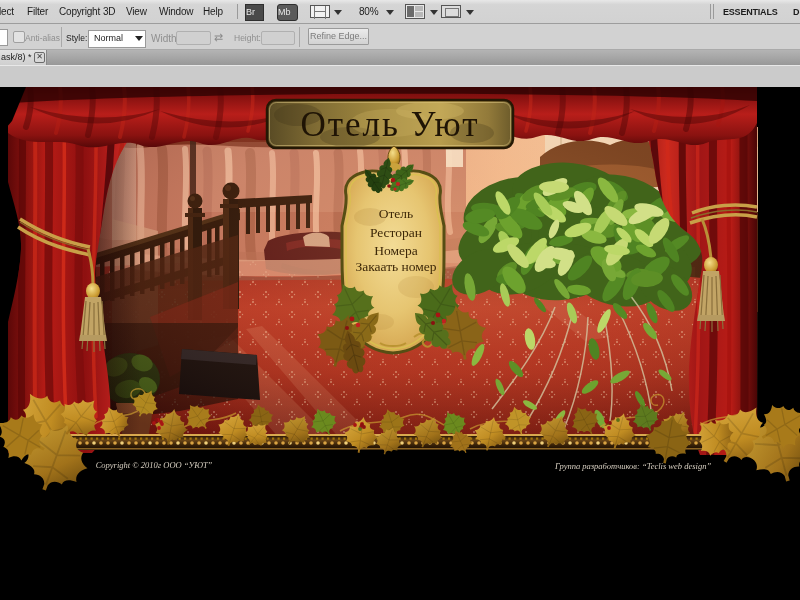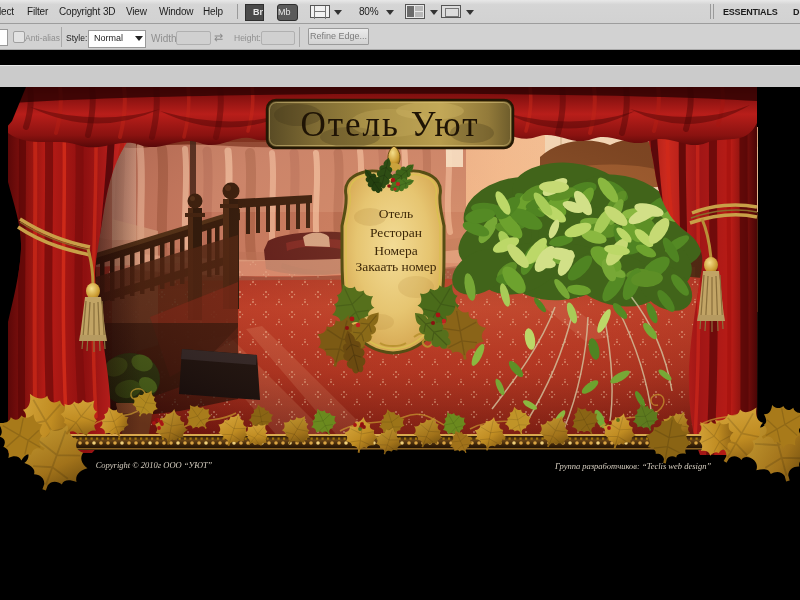--- a/index.html
+++ b/index.html
@@ -24,21 +24,21 @@
   <div id="menubar">
     <span class="mi" style="left:-1px">lect</span>
     <span class="mi" style="left:27px">Filter</span>
     <span class="mi" style="left:59px">Copyright</span>
     <span class="mi" style="left:103px">3D</span>
     <span class="mi" style="left:126px">View</span>
     <span class="mi" style="left:159px">Window</span>
     <span class="mi" style="left:203px">Help</span>
     <div class="abs" style="left:237px;top:4px;width:1px;height:15px;background:#9a9a9a"></div>
 
-    <div class="abs" style="left:245px;top:4px;width:17px;height:15px;background:#4a4a4a;border:1px solid #2e2e2e;border-radius:0;color:#e8e8e8;font-size:9px;font-weight:bold;text-align:right;line-height:15px">Br</div>
+    <div class="abs" style="left:245px;top:4px;width:17px;height:15px;background:#4a4a4a;border:1px solid #2e2e2e;border-radius:0;color:#e8e8e8;font-size:9px;font-weight:normal;text-align:left;line-height:15px">Br</div>
     <div class="abs" style="left:277px;top:4px;width:19px;height:15px;background:#5a5a5a;border:1px solid #2e2e2e;border-radius:3px;color:#e8e8e8;font-size:9px;font-weight:normal;text-align:left;line-height:15px">Mb</div>
 
     <div class="abs" style="left:310px;top:5px;width:20px;height:13px;background:#f2f2f2;border:1px solid #555;box-sizing:border-box">
       <div class="abs" style="left:3px;top:0;width:1px;height:13px;background:#777"></div>
       <div class="abs" style="left:14px;top:0;width:1px;height:13px;background:#777"></div>
       <div class="abs" style="left:4px;top:5px;width:10px;height:1px;background:#777"></div>
     </div>
     <div class="abs" style="left:334px;top:10px;width:0;height:0;border-left:4px solid transparent;border-right:4px solid transparent;border-top:5px solid #333"></div>
     <span class="mi" style="left:359px">80%</span>
     <div class="abs" style="left:386px;top:10px;width:0;height:0;border-left:4px solid transparent;border-right:4px solid transparent;border-top:5px solid #333"></div>
@@ -72,20 +72,26 @@
     </div>
     <span class="ot" style="left:151px;font-size:10px">Width:</span>
     <div class="fld" style="left:176px;width:33px"></div>
     <span class="abs" style="left:214px;top:7px;color:#8a8a8a;font-size:11px">⇄</span>
     <span class="ot" style="left:234px;font-size:8.5px">Height:</span>
     <div class="fld" style="left:261px;width:32px"></div>
     <div class="vsep" style="left:299px;top:3px;height:20px"></div>
     <div class="abs" style="left:308px;top:4px;width:61px;height:17px;background:linear-gradient(#ebebeb,#d2d2d2);border:1px solid #9a9a9a;border-radius:1px;box-sizing:border-box;color:#7c7c7c;font-size:9px;text-align:center;line-height:15px;white-space:nowrap">Refine Edge...</div>
   </div>
 
+  <div id="tabbar">
+    <div id="tab">
+      <span class="abs" style="left:1px;top:2px;font-size:9px;color:#222;white-space:nowrap">ask/8) *</span>
+      <div class="abs" style="left:34px;top:2px;width:9px;height:9px;border:1px solid #6a6a6a;border-radius:2px;background:#d8d8d8;color:#444;font-size:8px;line-height:8px;text-align:center">✕</div>
+    </div>
+  </div>
   <div id="paste"></div>
 
   <svg class="abs" style="top:87px;left:0" width="800" height="513" viewBox="0 0 800 513">
     <defs>
       <linearGradient id="wallG" x1="0" y1="0" x2="1" y2="0">
         <stop offset="0" stop-color="#c4816c"></stop>
         <stop offset="0.35" stop-color="#dd9d82"></stop>
         <stop offset="0.62" stop-color="#f0bf98"></stop>
         <stop offset="0.85" stop-color="#f4cda8"></stop>
         <stop offset="1" stop-color="#e4b48c"></stop>

